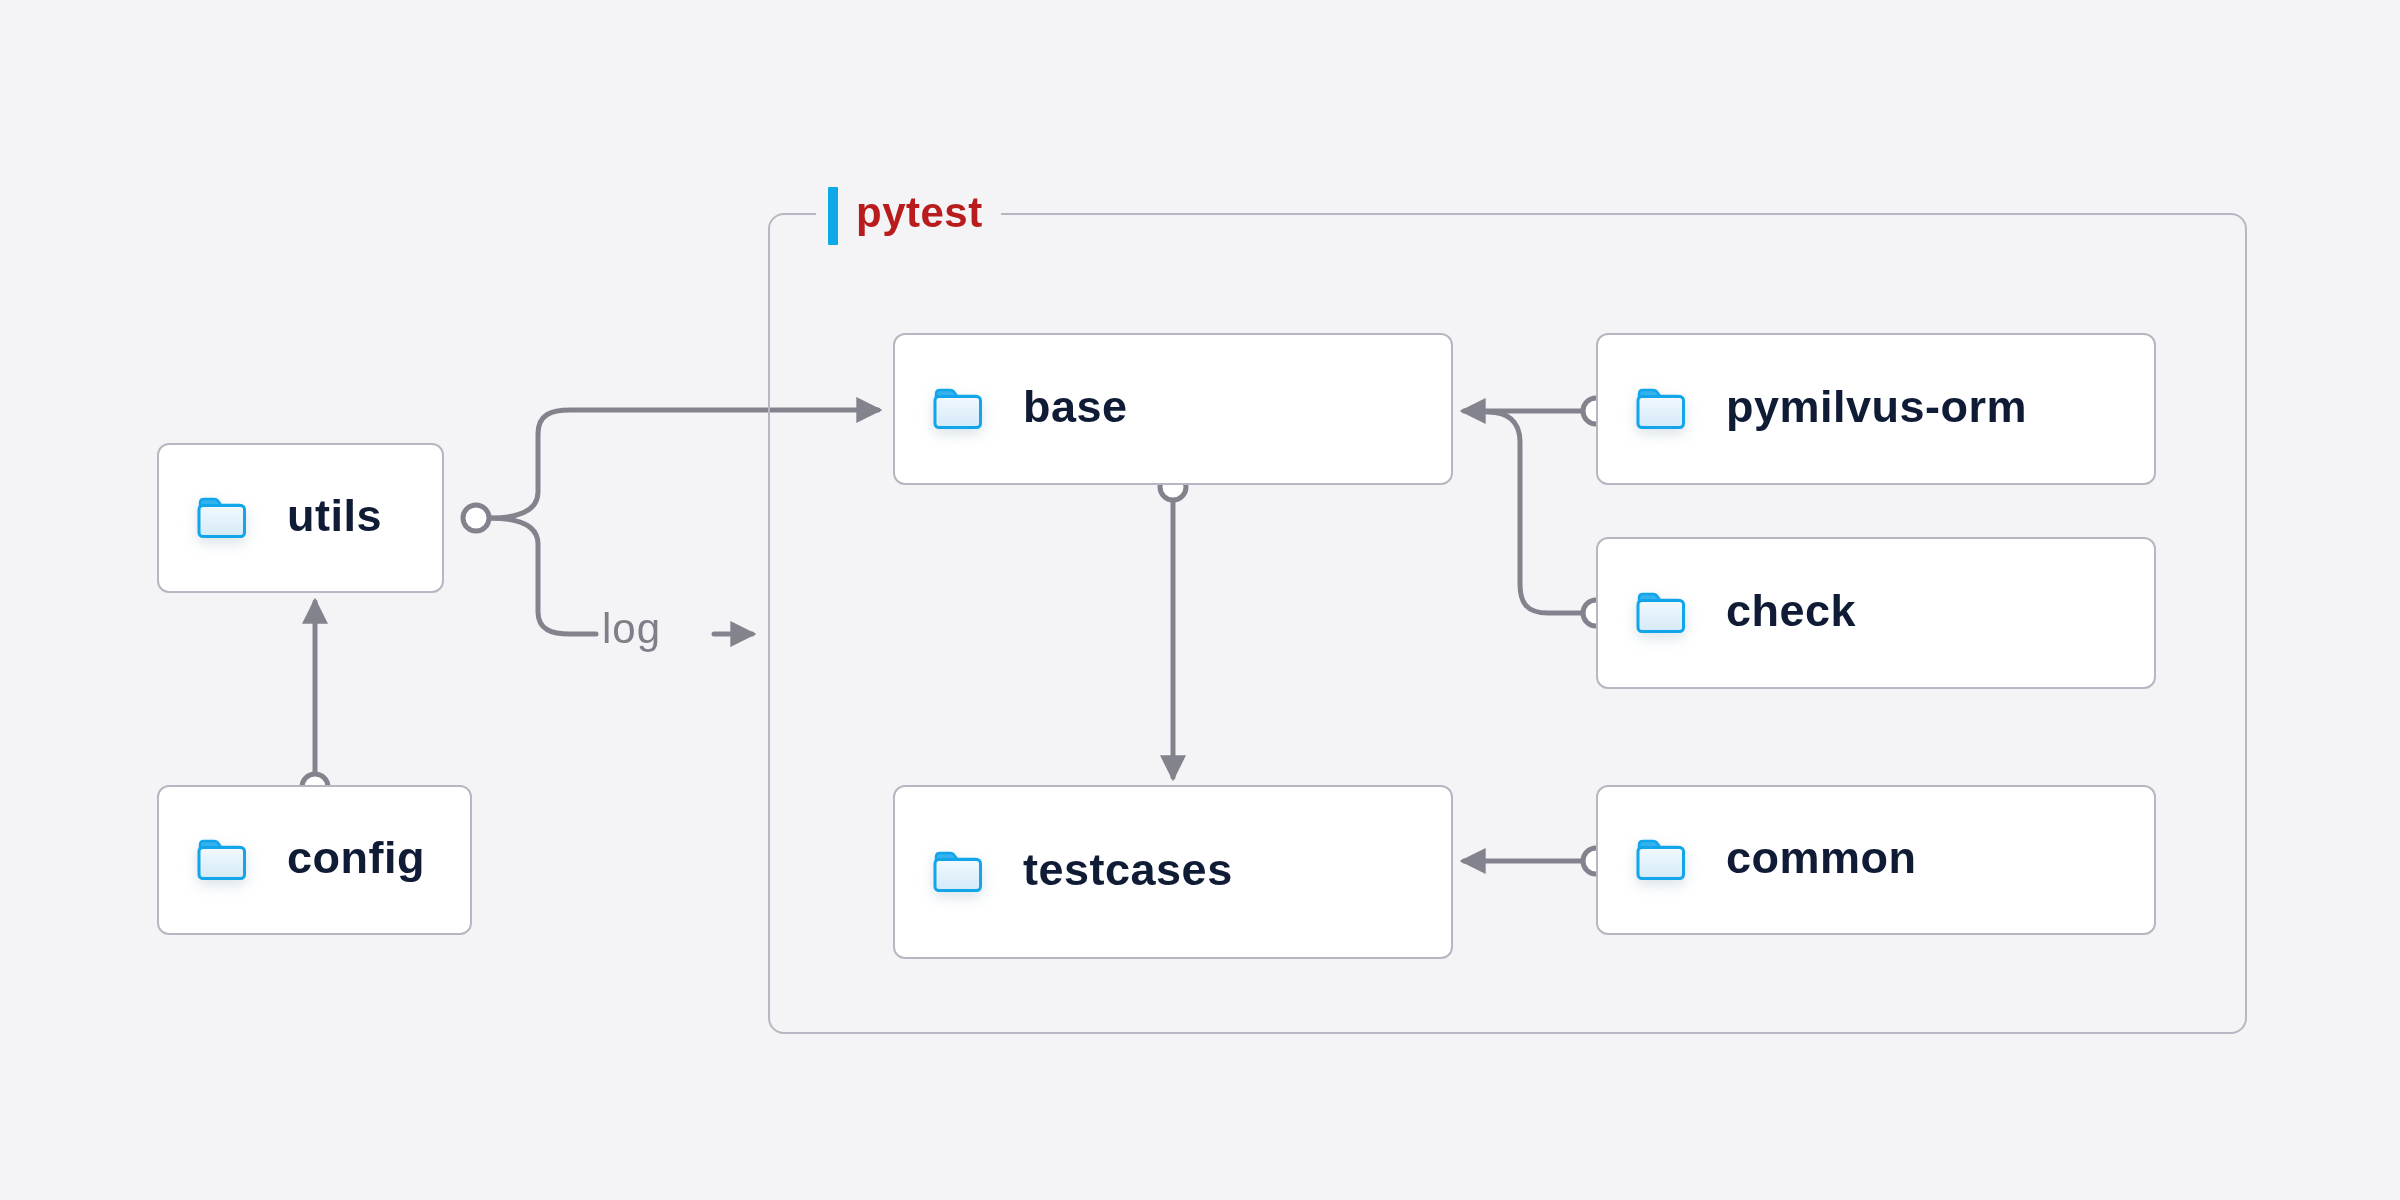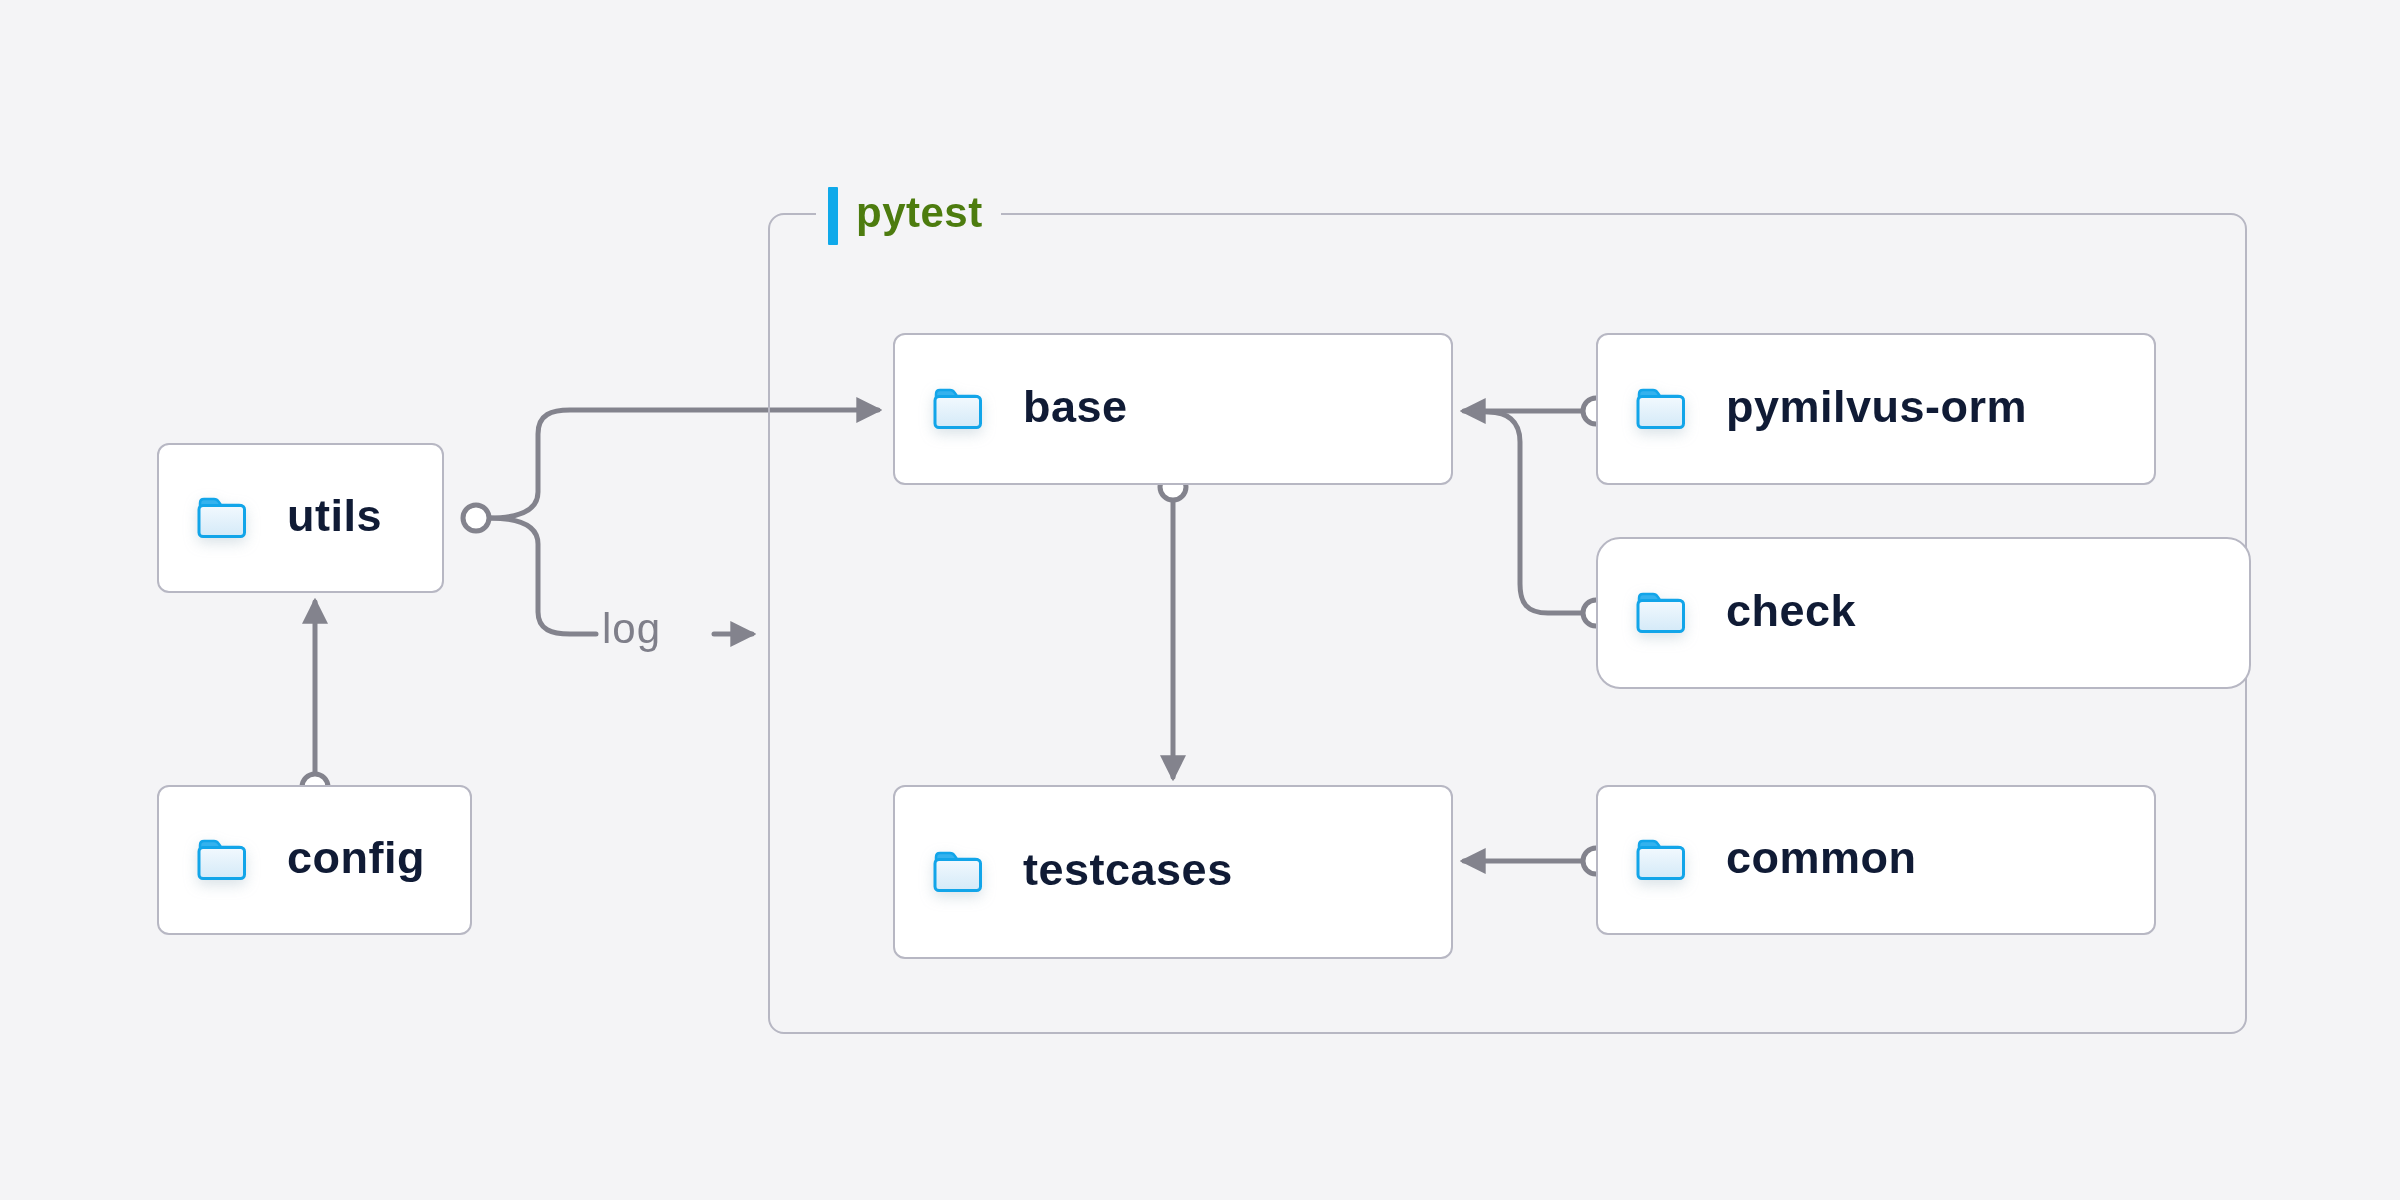--- a/index.html
+++ b/index.html
@@ -43,21 +43,21 @@
   }
   .accent-bar {
     width: 10px;
     height: 58px;
     background: #0fa9ea;
     border-radius: 1px;
   }
   .group-label-text {
     font-size: 42px;
     font-weight: 700;
-    color: #4d7c0f;
+    color: #b91c1c;
     letter-spacing: 0.5px;
     line-height: 1;
     padding-bottom: 6px;
   }
   .node {
     position: absolute;
     background: #ffffff;
     border: 2px solid #b7b7c3;
     border-radius: 12px;
     display: flex;
@@ -87,21 +87,21 @@
     color: #7f7f8a;
     letter-spacing: 1px;
     line-height: 1;
     z-index: 2;
   }
   
   .n-utils     { left: 157px;  top: 443px; width: 287px; height: 150px; }
   .n-config    { left: 157px;  top: 785px; width: 315px; height: 150px; }
   .n-base      { left: 893px;  top: 333px; width: 560px; height: 152px; }
   .n-pymilvus  { left: 1596px; top: 333px; width: 560px; height: 152px; }
-  .n-check     { left: 1596px; top: 537px; width: 655px; height: 152px; border-radius: 24px; }
+  .n-check     { left: 1596px; top: 537px; width: 560px; height: 152px; }
   .n-testcases { left: 893px;  top: 785px; width: 560px; height: 174px; }
   .n-common    { left: 1596px; top: 785px; width: 560px; height: 150px; }
 </style>
 </head>
 <body>
 
 <div class="stage">
 
   <svg width="0" height="0" style="position:absolute" aria-hidden="true">
     <defs>

